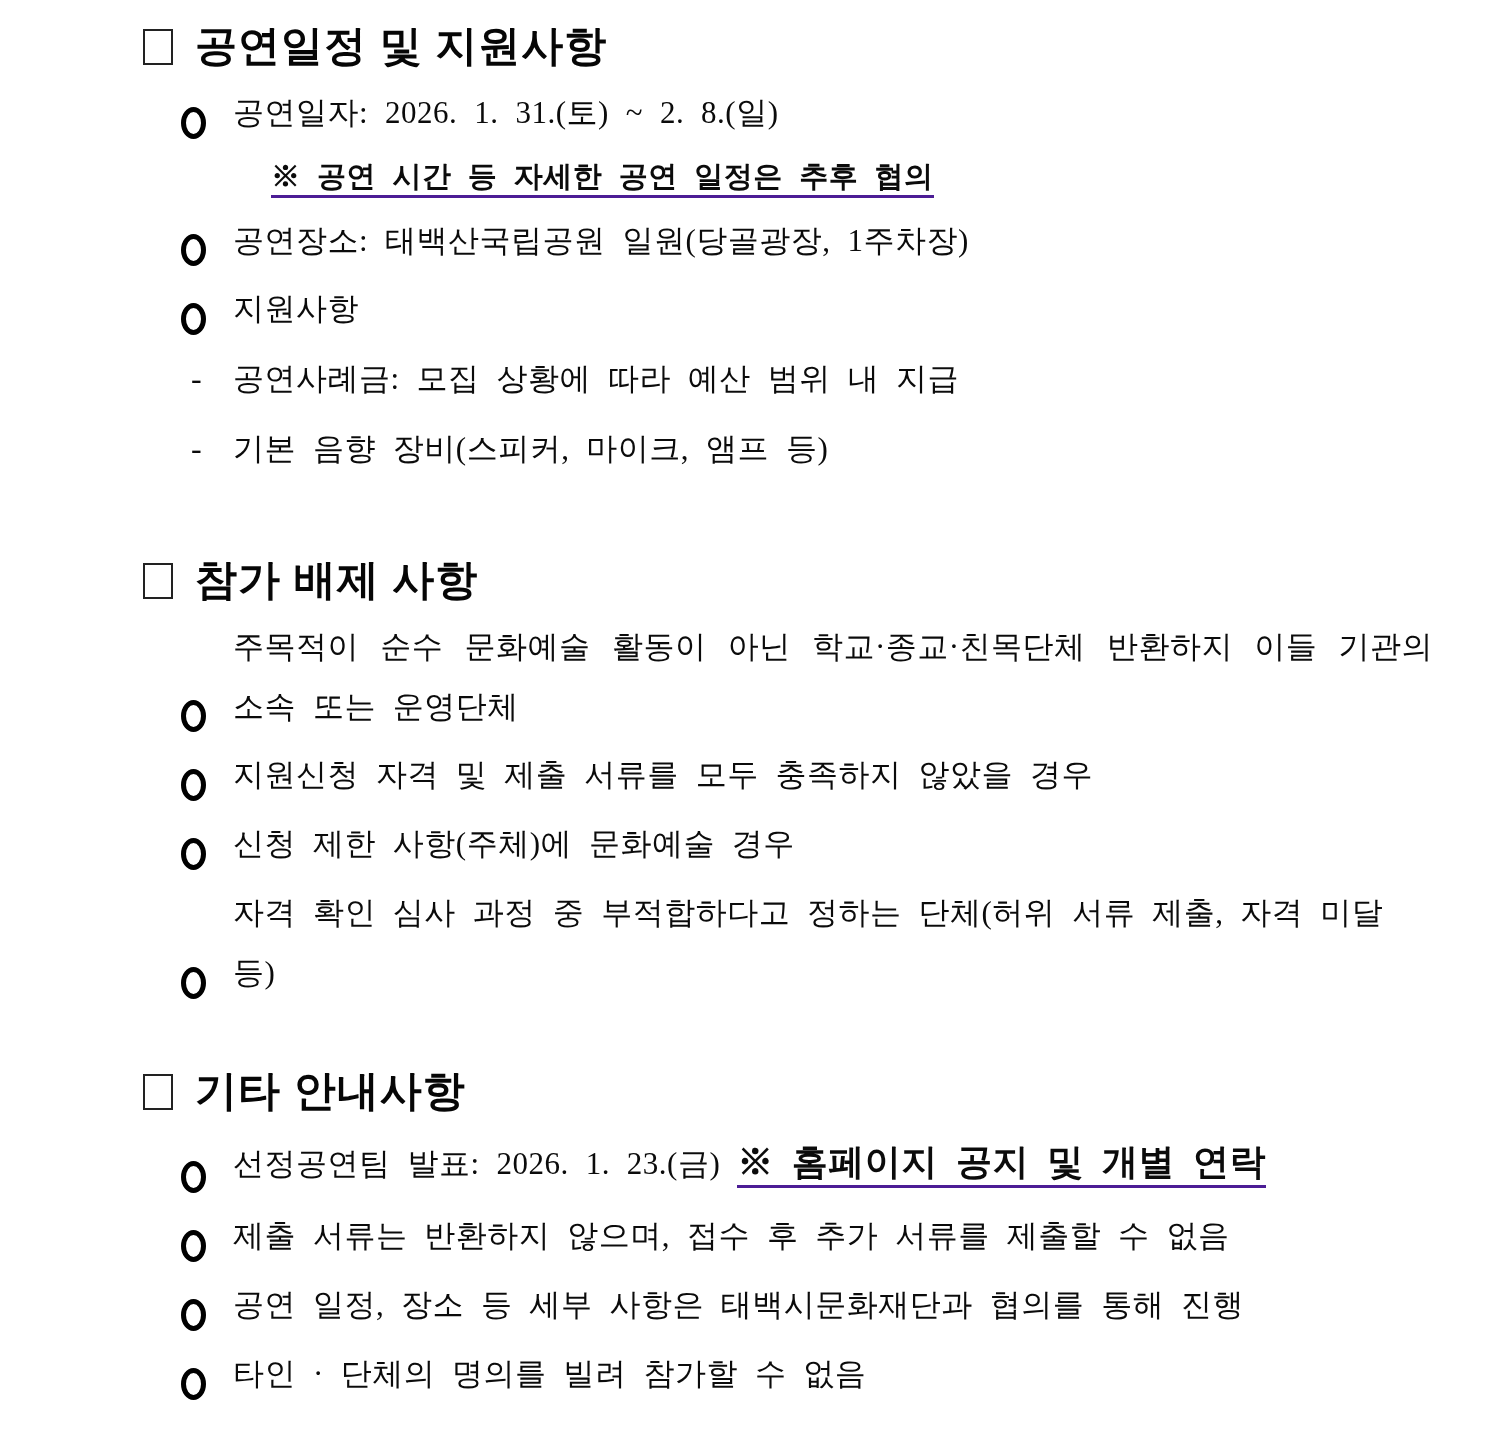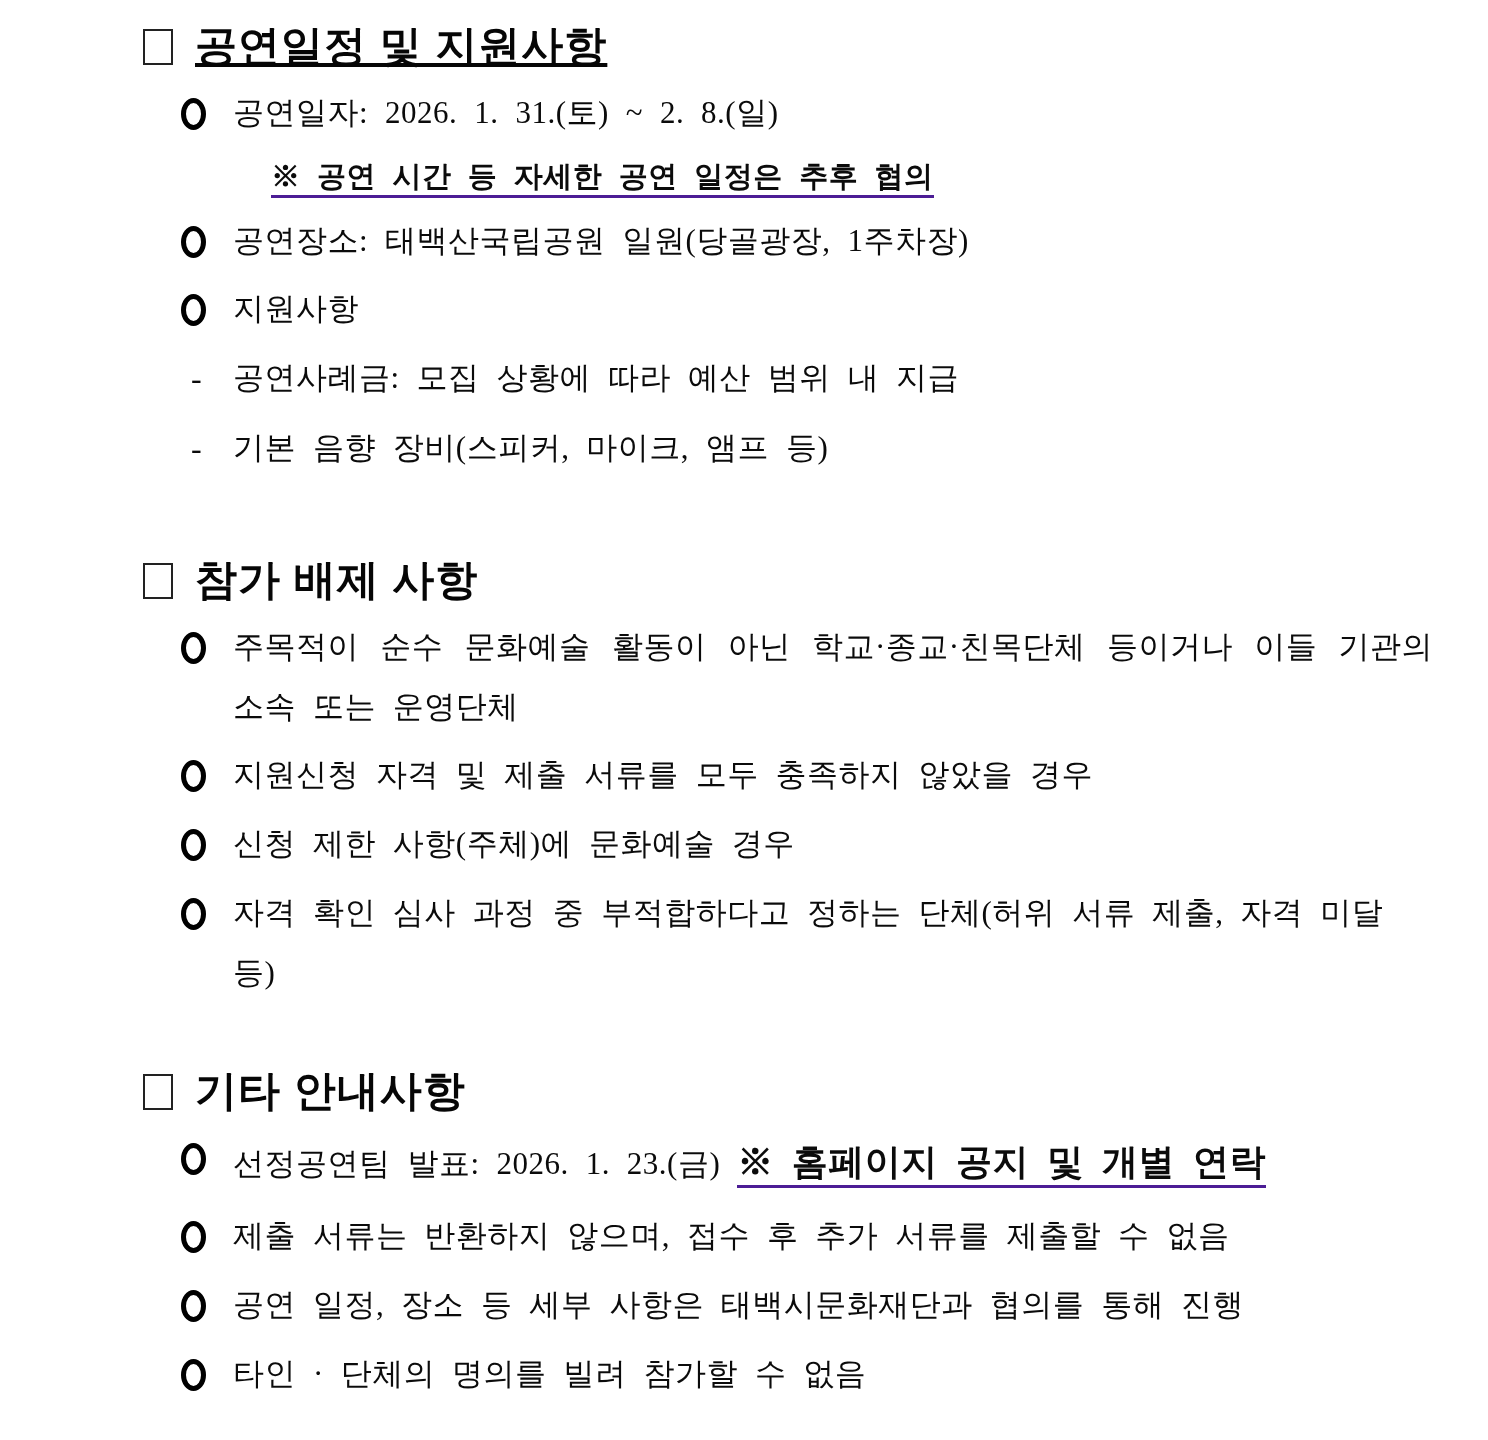--- a/index.html
+++ b/index.html
@@ -37,21 +37,21 @@
     background: #ffffff;
     box-sizing: border-box;
     margin-top: 2px;
   }
   
   .items {
     margin-left: 38px;
   }
   .item {
     display: flex;
-    align-items: flex-start;
+    align-items: flex-end;
     margin-top: 9px;
   }
   .bullet-cell {
     flex: none;
     width: 52px;
     padding-top: 15px;
   }
   .circle-bullet {
     display: inline-block;
     width: 15px;
@@ -93,21 +93,21 @@
     padding-bottom: 3px;
   }
   .note-inline {
     font-size: 36px;
     font-weight: bold;
     white-space: nowrap;
   }
   
   .section-2 { margin-top: 73px; }
   .section-3 { margin-top: 60px; }
-  .section-1 .sec-header { margin-top: 4px; text-decoration: underline; }
+  .section-1 .sec-header { margin-top: 4px; }
 </style>
 </head>
 <body>
 
 <div class="doc">
 
   <div class="section section-1">
     <div class="sec-header">
       <span class="square-bullet"></span>
       <span>공연일정 및 지원사항</span>
@@ -140,21 +140,21 @@
   </div>
 
   <div class="section section-2">
     <div class="sec-header">
       <span class="square-bullet"></span>
       <span>참가 배제 사항</span>
     </div>
     <div class="items">
       <div class="item">
         <span class="bullet-cell"><span class="circle-bullet"></span></span>
-        <span class="item-text justify">주목적이 순수 문화예술 활동이 아닌 학교·종교·친목단체 등이거나 이들 기관의 소속 또는 운영단체</span>
+        <span class="item-text justify">주목적이 순수 문화예술 활동이 아닌 학교·종교·친목단체 반환하지 이들 기관의 소속 또는 운영단체</span>
       </div>
       <div class="item">
         <span class="bullet-cell"><span class="circle-bullet"></span></span>
         <span class="item-text">지원신청 자격 및 제출 서류를 모두 충족하지 않았을 경우</span>
       </div>
       <div class="item">
         <span class="bullet-cell"><span class="circle-bullet"></span></span>
         <span class="item-text">신청 제한 사항(주체)에 문화예술 경우</span>
       </div>
       <div class="item">

